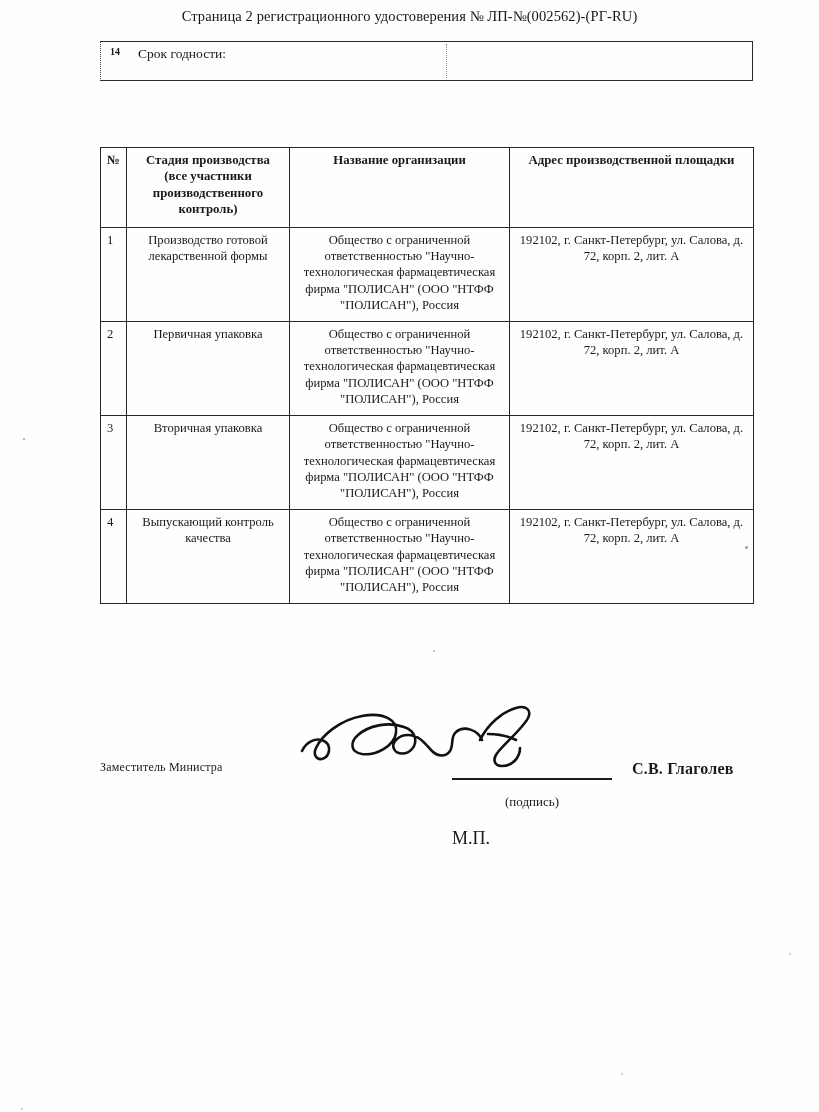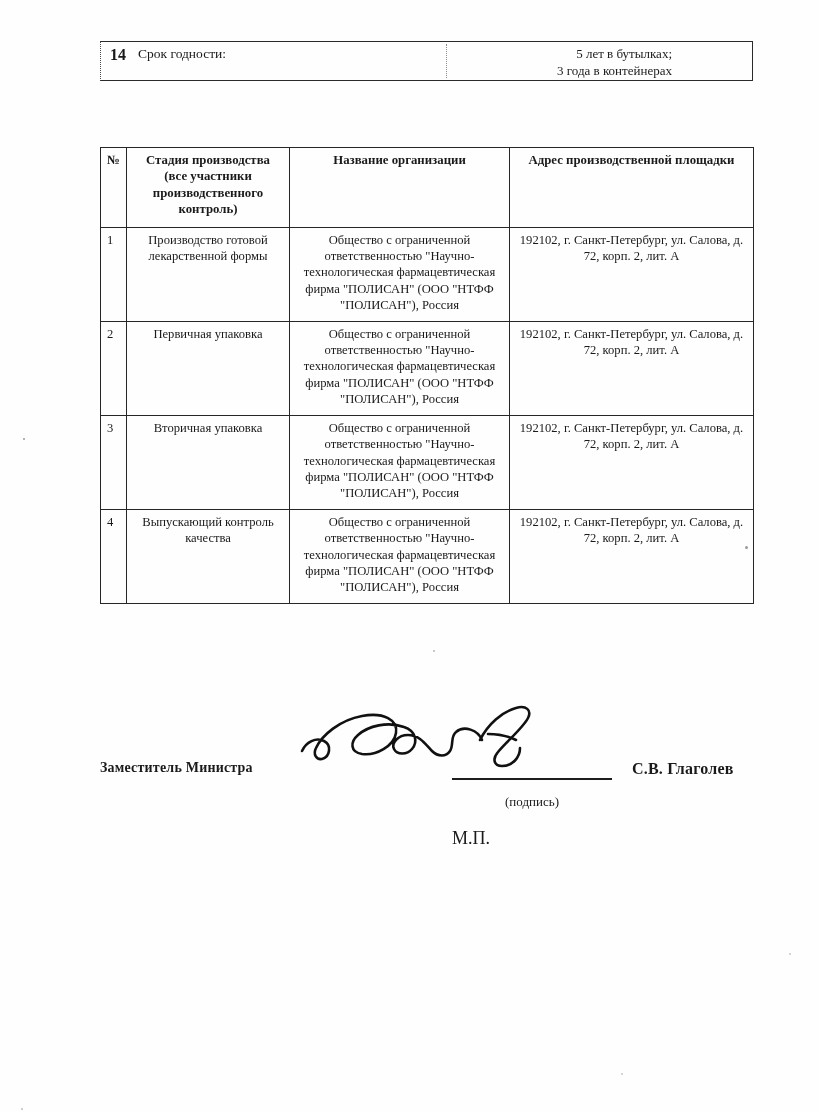--- a/index.html
+++ b/index.html
@@ -52,21 +52,21 @@
     left: 345px;
     top: 2px;
     bottom: 2px;
     width: 0;
     border-left: 1px dotted #8c8c8c;
   }
   .top-num {
     position: absolute;
     left: 9px;
     top: 4px;
-    font-size: 16px;
+    font-size: 10px;
     font-weight: bold;
   }
   .top-label {
     position: absolute;
     left: 37px;
     top: 4px;
     font-size: 13.5px;
     font-weight: normal;
   }
   .top-value {
@@ -131,22 +131,22 @@
     position: absolute;
     left: 0;
     top: 700px;
     width: 819px;
     height: 160px;
   }
   .sig-title {
     position: absolute;
     left: 100px;
     top: 60px;
-    font-size: 14px;
-    font-weight: bold;
+    font-size: 12px;
+    font-weight: normal;
     letter-spacing: .2px;
   }
   .sig-name {
     position: absolute;
     left: 632px;
     top: 60px;
     font-size: 16px;
     font-weight: bold;
     letter-spacing: .2px;
   }
@@ -188,29 +188,26 @@
     background: #4a4a4a;
     opacity: .55;
     border-radius: 50%;
   }
 </style>
 </head>
 <body>
 
 <div class="page">
 
+  <div class="doc-header">Страница 2  регистрационного удостоверения № ЛП-№(002562)-(РГ-RU)</div>
 
   <div class="top-box">
     <span class="divider"></span>
     <span class="top-num">14</span>
     <span class="top-label">Срок годности:</span>
-    <div class="top-value">
-      <div>5 лет в бутылках;</div>
-      <div>3 года в контейнерах</div>
-    </div>
   </div>
 
 
   <table class="mtable">
     <colgroup>
       <col class="col-no">
         <col class="col-stage">
         <col class="col-org">
         <col class="col-addr">
     </colgroup>

